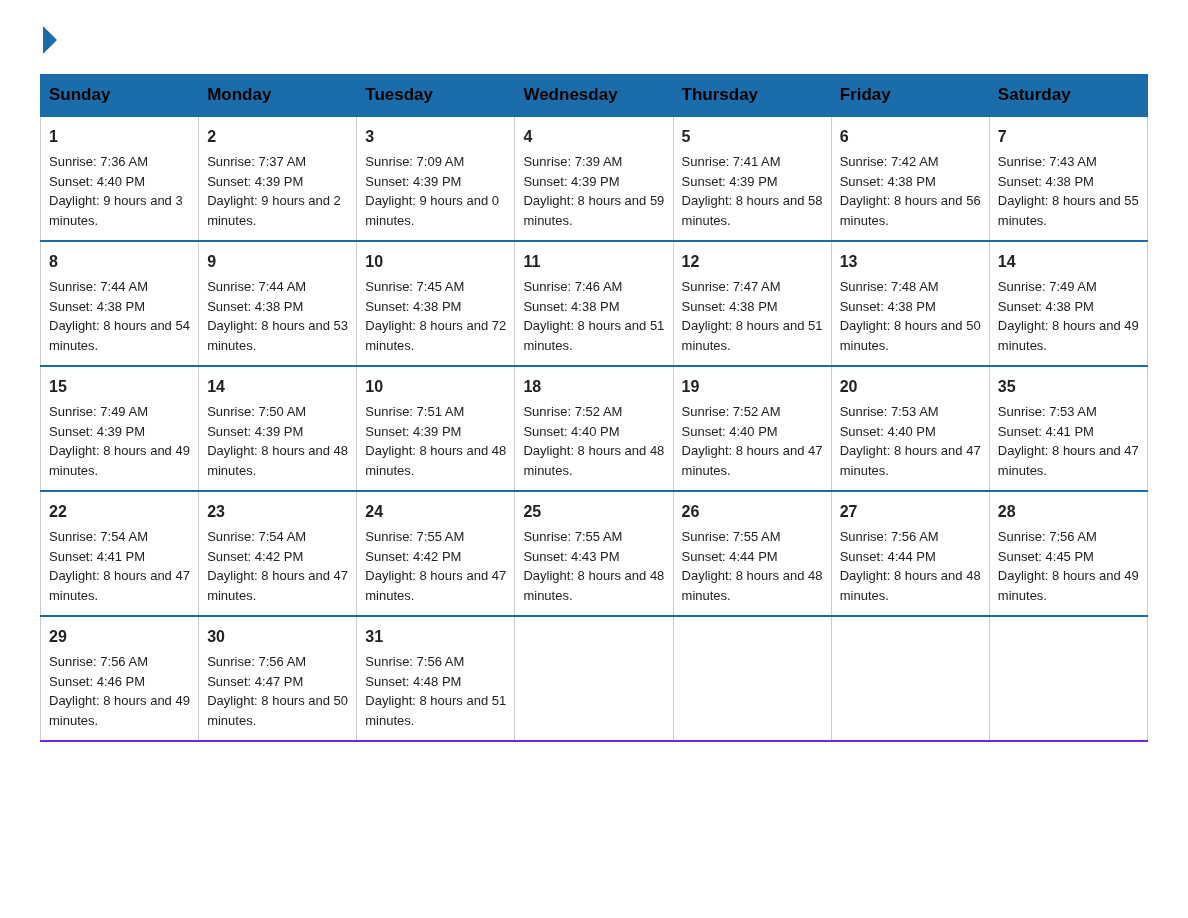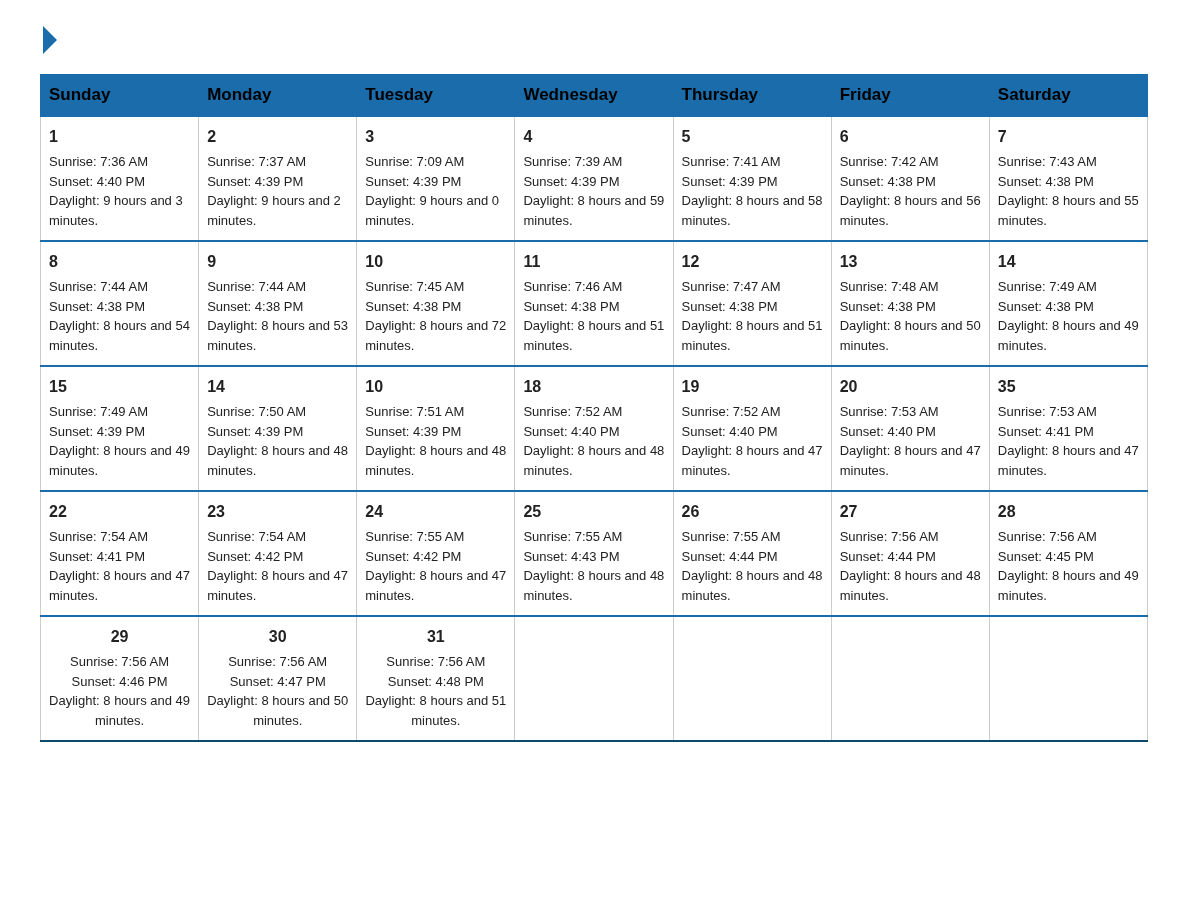--- a/index.html
+++ b/index.html
@@ -82,22 +82,21 @@
       line-height: 1.5;
       height: 110px;
     }
     tbody tr td .day-num {
       font-size: 16px;
       font-weight: bold;
       display: block;
       margin-bottom: 3px;
     }
     tbody tr:last-child td {
-      border-bottom: 2px solid #0c4a6e;
-      text-align: center;
+      border-bottom: 2px solid #6d28d9;
     }
     tbody tr td:empty {
       background: #fff;
     }
     tbody tr:first-child td {
       border-top: 2px solid #1a6daa;
     }
     .week-row td {
       border-top: 2px solid #1a6daa;
     }

